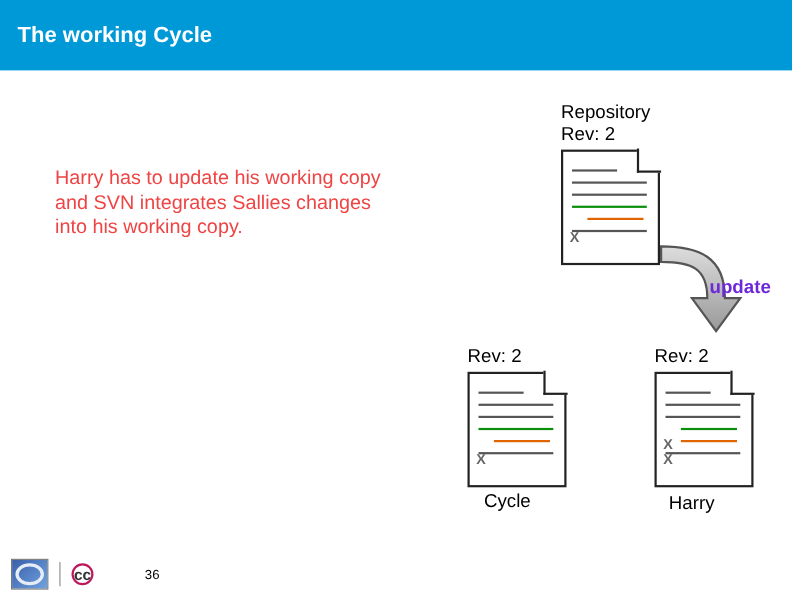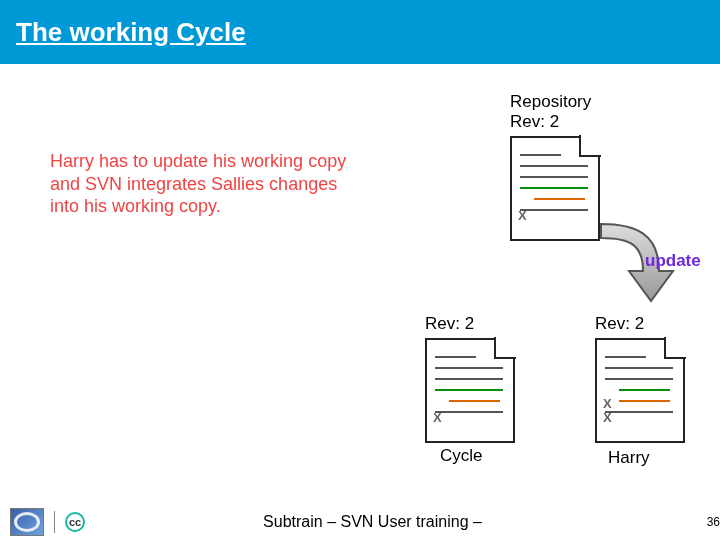--- a/index.html
+++ b/index.html
@@ -1,18 +1,18 @@
 <!DOCTYPE html>
 <html><head>
 <meta charset="utf-8">
 <style>
   * { margin: 0; padding: 0; box-sizing: border-box; }
   body { width: 720px; height: 540px; font-family: Arial, Helvetica, sans-serif; background: #fff; position: relative; overflow: hidden; }
   .titlebar { background: #0099d8; height: 64px; display: flex; align-items: center; color: #fff; }
-  .titlebar-left { width: 334px; padding-left: 16px; font-weight: bold; font-size: 26px; text-decoration: underline; }
+  .titlebar-left { width: 334px; padding-left: 16px; font-weight: bold; font-size: 20px; }
   .titlebar-right { flex: 1; background: #fff; color: #000; font-weight: bold; font-size: 25px; height: 64px; display: flex; align-items: center; padding-left: 12px; }
   .slide-body { position: relative; height: 440px; }
   .body-text { position: absolute; left: 50px; top: 86px; width: 300px; font-size: 18px; line-height: 1.25; color: #ef4444; }
   .diagram { position: absolute; left: 395px; top: 32px; width: 310px; }
   .page { position: absolute; width: 90px; height: 105px; }
   .page-body { position: absolute; inset: 0; background: #fff; border: 2px solid #222; }
   .page-corner { position: absolute; top: -1px; right: -1px; width: 22px; height: 22px; background: #fff; border: 2px solid #222; border-top: none; border-right: none; }
   .page-corner::before { content: ""; position: absolute; top: -13px; right: -13px; width: 26px; height: 26px; background: #fff; transform: rotate(45deg); }
   .page-lines { position: absolute; top: 18px; left: 10px; right: 12px; display: flex; flex-direction: column; gap: 9px; }
   .pl { height: 2px; background: #555; }
@@ -21,21 +21,21 @@
   .pl.short { width: 60%; }
   .x-mark { position: absolute; font-weight: bold; font-size: 13px; color: #666; }
   .page-label { position: absolute; font-weight: normal; font-size: 17px; color: #000; white-space: nowrap; }
   .arrow-label { position: absolute; font-weight: bold; font-size: 17px; color: #6d28d9; }
   .arrow { position: absolute; }
   .footer { position: absolute; left: 0; bottom: 0; width: 720px; height: 36px; display: flex; align-items: center; font-size: 15px; color: #000; }
   .footer-logo { width: 34px; height: 28px; margin-left: 10px; border: 1px solid #777; background: linear-gradient(135deg,#3a5fa8,#6fa3e0); position: relative; flex: none; }
   .footer-logo::after { content: ""; position: absolute; inset: 3px; border: 3px solid #e6edf7; border-radius: 50%; }
   .footer-copy { margin-left: 8px; width: 120px; line-height: 1.05; }
   .footer-sep { width: 1px; height: 22px; background: #888; margin: 0 10px; }
-  .cc { width: 20px; height: 20px; border: 2px solid #14b8a6; border-radius: 50%; display: flex; align-items: center; justify-content: center; font-size: 11px; font-weight: bold; color: #333; flex: none; }
+  .cc { width: 20px; height: 20px; border: 2px solid #be185d; border-radius: 50%; display: flex; align-items: center; justify-content: center; font-size: 14px; font-weight: bold; color: #333; flex: none; }
   .footer-center { flex: 1; text-align: center; color: #000; font-size: 16px; }
   .footer-pagenum { width: 60px; text-align: right; font-size: 12px; }
 </style>
 </head>
 <body>
 
 <div class="titlebar">
   <div class="titlebar-left">The working Cycle</div>
 </div>
 
@@ -105,17 +105,14 @@
     <div class="page-label" style="left:213px; top:352px;">Harry</div>
   </div>
 </div>
 
 <div class="footer">
   <div class="footer-logo"></div>
   <div class="footer-sep"></div>
   <div class="cc">
       <span>cc</span>
     </div>
-  <div class="footer-center">
-    <div>Subtrain – SVN User training –</div>
-  </div>
   <div class="footer-pagenum">36</div>
 </div>
 
 </body></html>

